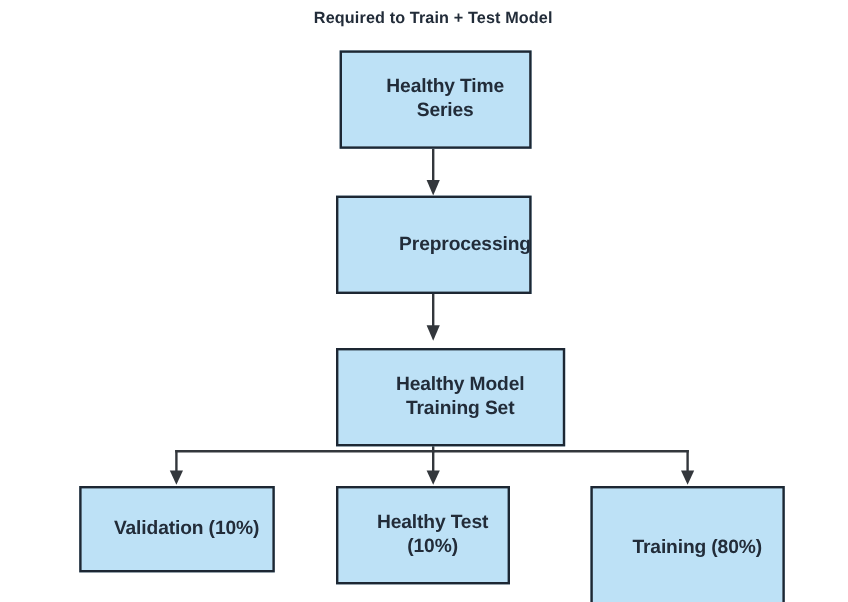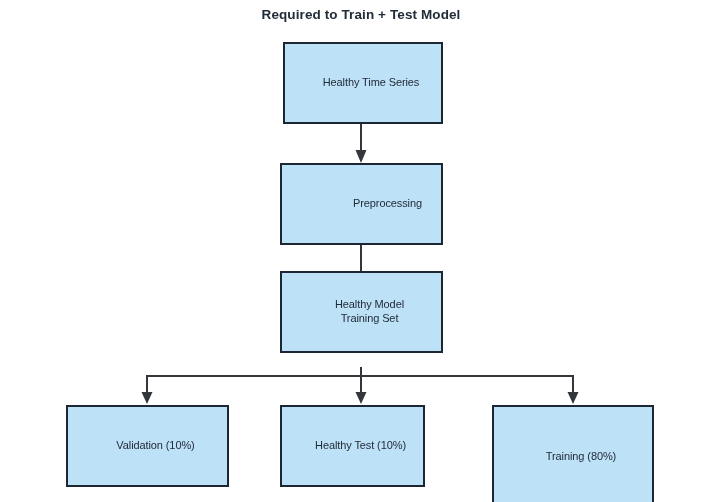--- a/index.html
+++ b/index.html
@@ -42,22 +42,22 @@
   .node {
     position: absolute;
     background: var(--node-fill);
     border: 2px solid var(--node-border);
     display: flex;
     align-items: center;
     justify-content: center;
     text-align: center;
   }
   .node-label {
-    font-size: 11px;
-    font-weight: normal;
+    font-size: 16px;
+    font-weight: bold;
     line-height: 1.25;
     letter-spacing: -0.1px;
     color: var(--text);
     white-space: pre-line;
     margin-left: 16px;
   }
 </style>
 </head>
 <body>
 
@@ -99,26 +99,26 @@
   </svg>
 
   <div class="node" style="left:283px; top:42px; width:160px; height:82px;">
     <span class="node-label">Healthy Time Series</span>
   </div>
 
   <div class="node" style="left:280px; top:163px; width:163px; height:82px;padding-left:36px;">
     <span class="node-label">Preprocessing</span>
   </div>
 
-  <div class="node" style="left:280px; top:271px; width:163px; height:82px;">
+  <div class="node" style="left:280px; top:290px; width:191px; height:82px;">
     <span class="node-label">Healthy Model
 Training Set</span>
   </div>
 
-  <div class="node" style="left:66px; top:405px; width:163px; height:82px;">
+  <div class="node" style="left:66px; top:405px; width:163px; height:72px;">
     <span class="node-label">Validation (10%)</span>
   </div>
 
   <div class="node" style="left:280px; top:405px; width:145px; height:82px;">
     <span class="node-label">Healthy Test (10%)</span>
   </div>
 
   <div class="node" style="left:492px; top:405px; width:162px; height:104px;">
     <span class="node-label">Training (80%)</span>
   </div>

